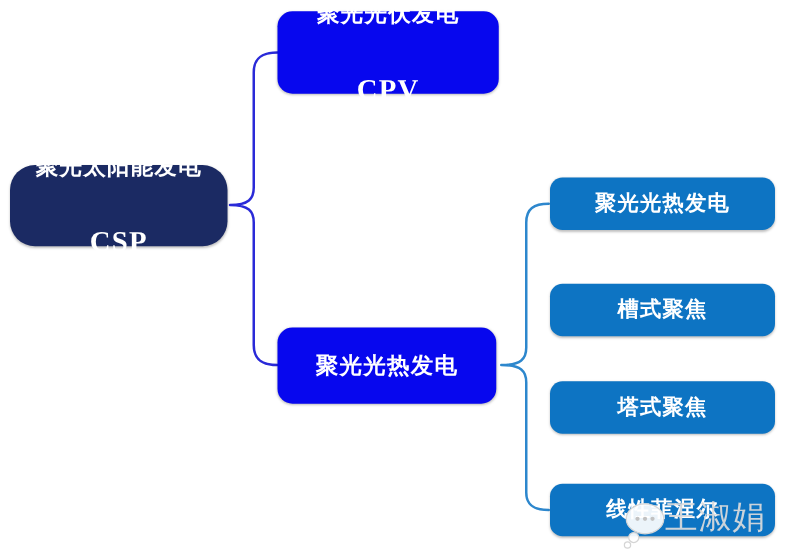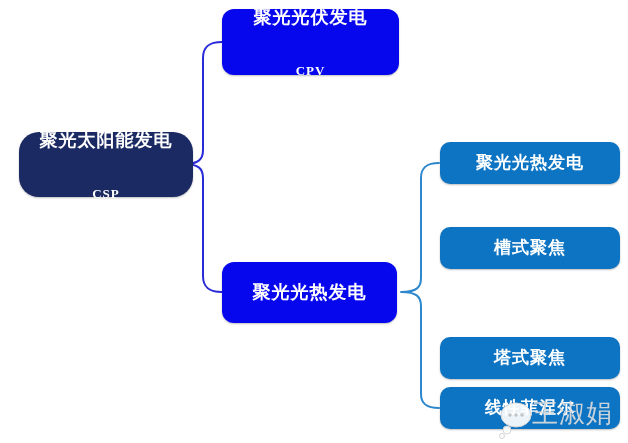--- a/index.html
+++ b/index.html
@@ -11,29 +11,29 @@
   .connectors{position:absolute;left:0;top:0;width:628px;height:443px;pointer-events:none;}
   .lbr{fill:none;stroke:var(--left-line,#2a2ad8);stroke-width:2;stroke-linejoin:round;stroke-linecap:round;}
   .rbr{fill:none;stroke:var(--right-line,#2d87cd);stroke-width:2;stroke-linejoin:round;stroke-linecap:round;}
   .node{
     position:absolute;display:flex;flex-direction:column;align-items:center;justify-content:center;
     color:#fff;font-weight:bold;text-align:center;
     box-shadow:0 1px 2px rgba(0,0,0,.25);
     gap:33px;
   }
   .node .zh{font-size:18px;line-height:1.45;letter-spacing:1px;}
-  .node .en{font-family:"Liberation Serif",serif;font-size:13px;line-height:1.3;letter-spacing:1px;}
-  .root{left:19px;top:132px;width:174px;height:65px;background:var(--navy,#1b2a63);border-radius:20px;}
+  .node .en{font-family:"Liberation Serif",serif;font-size:23px;line-height:1.3;letter-spacing:1px;}
+  .root{left:8px;top:132px;width:174px;height:65px;background:var(--navy,#1b2a63);border-radius:20px;}
   .cpv{left:222px;top:9px;width:177px;height:66px;background:var(--bright-blue,#0707ee);border-radius:12px;}
   .branch{left:222px;top:262px;width:175px;height:61px;background:var(--bright-blue,#0707ee);border-radius:12px;}
   .leaf{left:440px;width:180px;height:42px;background:var(--mid-blue,#0d74c3);border-radius:10px;}
   .leaf .zh{font-size:17px;}
   .leaf1{top:142px;}
   .leaf2{top:227px;}
-  .leaf3{top:305px;margin-top:32px;}
+  .leaf3{top:305px;}
   .leaf4{top:387px;}
   .watermark{position:absolute;left:490px;top:394px;width:118px;height:44px;pointer-events:none;}
   .watermark .bubble{position:absolute;left:4px;top:5px;}
   .watermark .wm-name{
     position:absolute;left:42px;top:2px;
     font-size:26px;letter-spacing:1px;font-weight:normal;
     color:var(--watermark-gray,#dcdcdc);opacity:.92;white-space:nowrap;
   }
 </style>
 </head>

